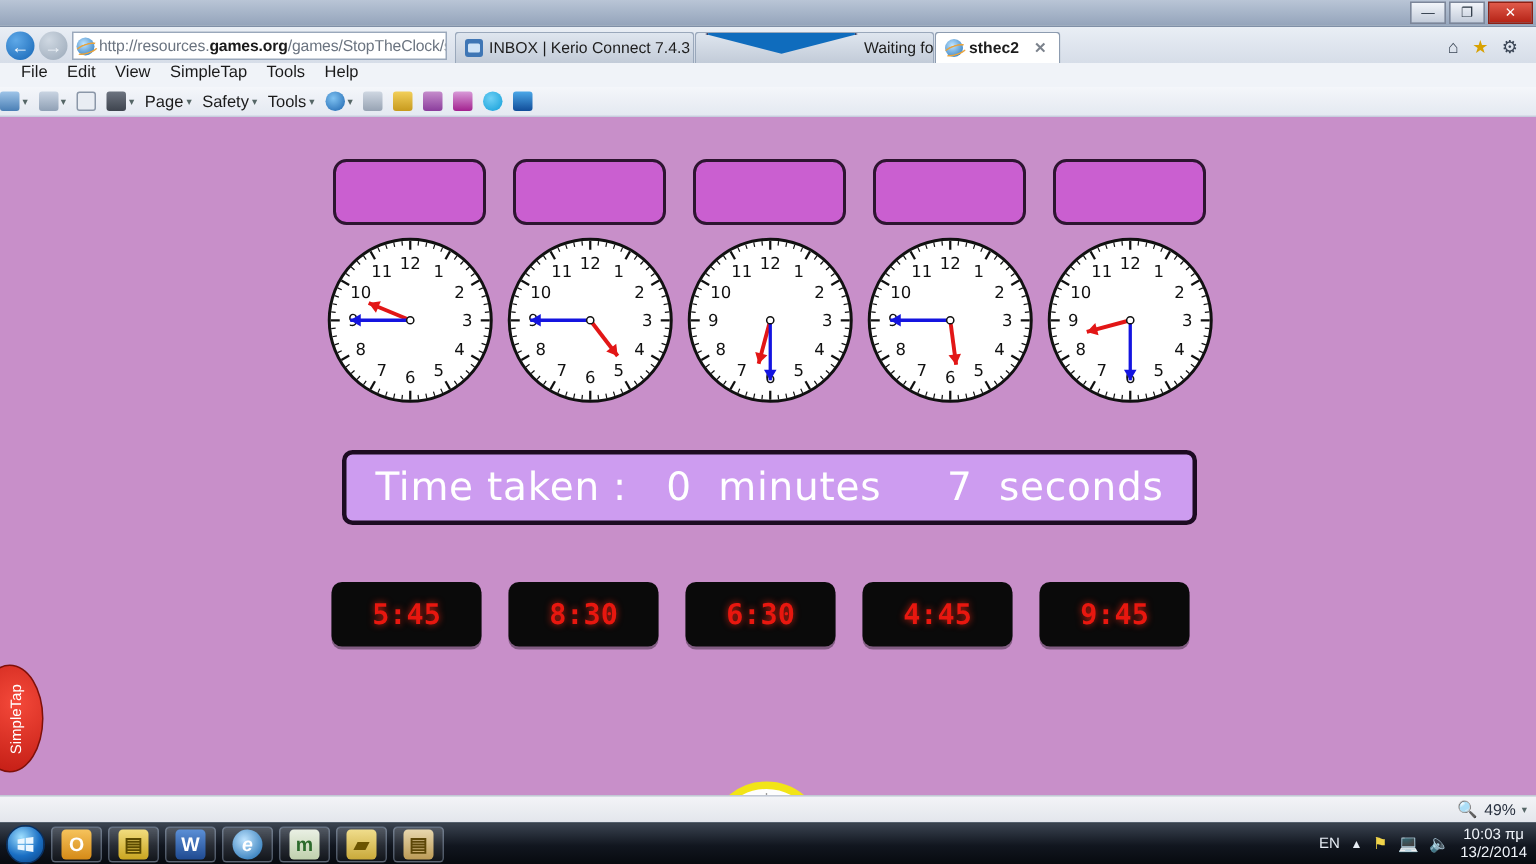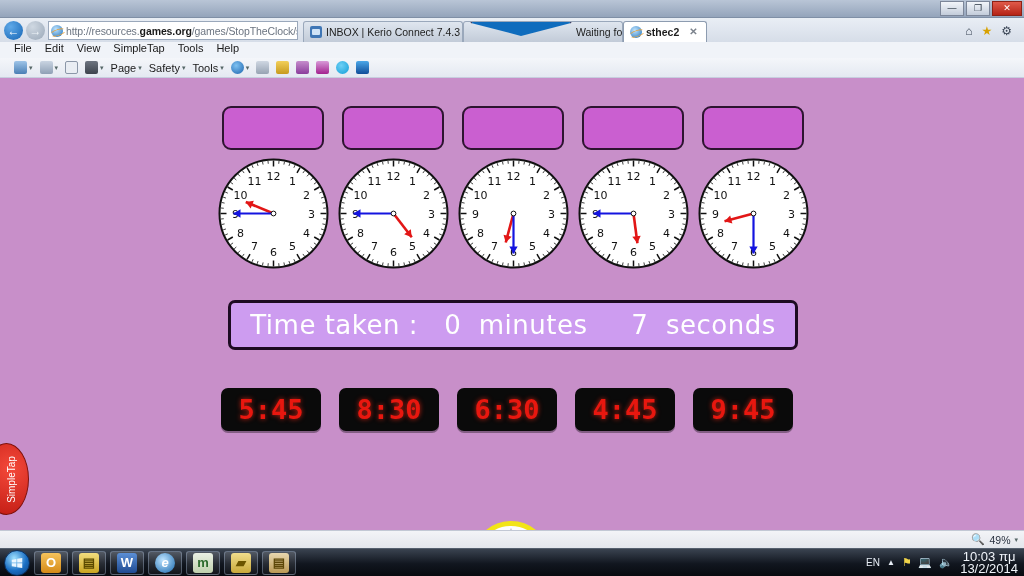--- a/index.html
+++ b/index.html
@@ -81,21 +81,21 @@
 
   
   #menubar {
     height: 16px; display: flex; align-items: flex-start; gap: 13px;
     padding-left: 14px; font-size: 11px; color: #1a1a1a;
     background: #f0f3f8;
   }
   
   #cmdbar {
     height: 20px; display:flex; align-items:center; gap:7px;
-    padding-left: 14px; font-size: 11px; color:#1a1a1a;
+    font-size: 11px; color:#1a1a1a;
     background: linear-gradient(#f4f6fa,#e4e9f1);
     border-bottom: 1px solid #c7cede;
   }
   #cmdbar .cb { display:flex; align-items:center; gap:2px; }
   .caret { font-size: 7px; color:#566; }
   .sqicon { width:13px;height:13px;border-radius:2px;display:inline-block;}
 
   
   #page {
     position: absolute; left: 0; top: 78px; width: 1024px; height: 452px;
@@ -121,21 +121,21 @@
   #besttime {
     position:absolute; top: 278px; left:0; width:100%; text-align:center;
     font-family:"DejaVu Sans", sans-serif; font-size: 17px; color:#1b0b1f;
     white-space: pre;
   }
   #digitals { position:absolute; left: 221px; top: 310px; display:flex; gap: 18px; }
   .digital {
     width: 100px; height: 43px; background:#0a0a0a; border-radius: 7px;
     display:flex; align-items:center; justify-content:center;
     font-family: "DejaVu Sans Mono", monospace; font-weight: bold;
-    font-size: 27px; color:#e8170f; letter-spacing: 0px;
+    font-size: 19px; color:#e8170f; letter-spacing: 0px;
     text-shadow: 0 0 5px rgba(255,40,20,.75);
     box-shadow: 0 2px 0 rgba(0,0,0,.35);
   }
   #logo {
     position:absolute; left: 472px; top: 443px; width: 78px; height: 78px;
     border-radius: 50%; background: #fdfdfd;
     border: 5px solid #f2e417;
     display:flex; align-items:center; justify-content:center;
     flex-direction: column;
   }
@@ -181,21 +181,21 @@
   }
   .tbitem {
     width: 34px; height: 24px; margin-left: 4px; border-radius: 3px;
     border: 1px solid rgba(180,200,230,.35);
     background: linear-gradient(rgba(255,255,255,.16), rgba(255,255,255,.04));
     display:flex; align-items:center; justify-content:center;
   }
   .tbico { width: 20px; height: 20px; border-radius: 3px; display:flex;align-items:center;justify-content:center;
            font-size: 13px; font-weight:bold; color:#fff; }
   #tray { margin-left:auto; display:flex; align-items:center; gap:7px; padding-right:6px; color:#e7edf5; font-size:10px;}
-  #clocktray { text-align:center; line-height: 12px; font-size: 13px; color:#f0f4fa; }
+  #clocktray { text-align:center; line-height: 12px; font-size: 10px; color:#f0f4fa; }
 </style>
 </head>
 <body>
 
 <div id="screen">
 
   <div id="ie-window">
 
     <div id="titlebar">
       <div class="winbtns">

